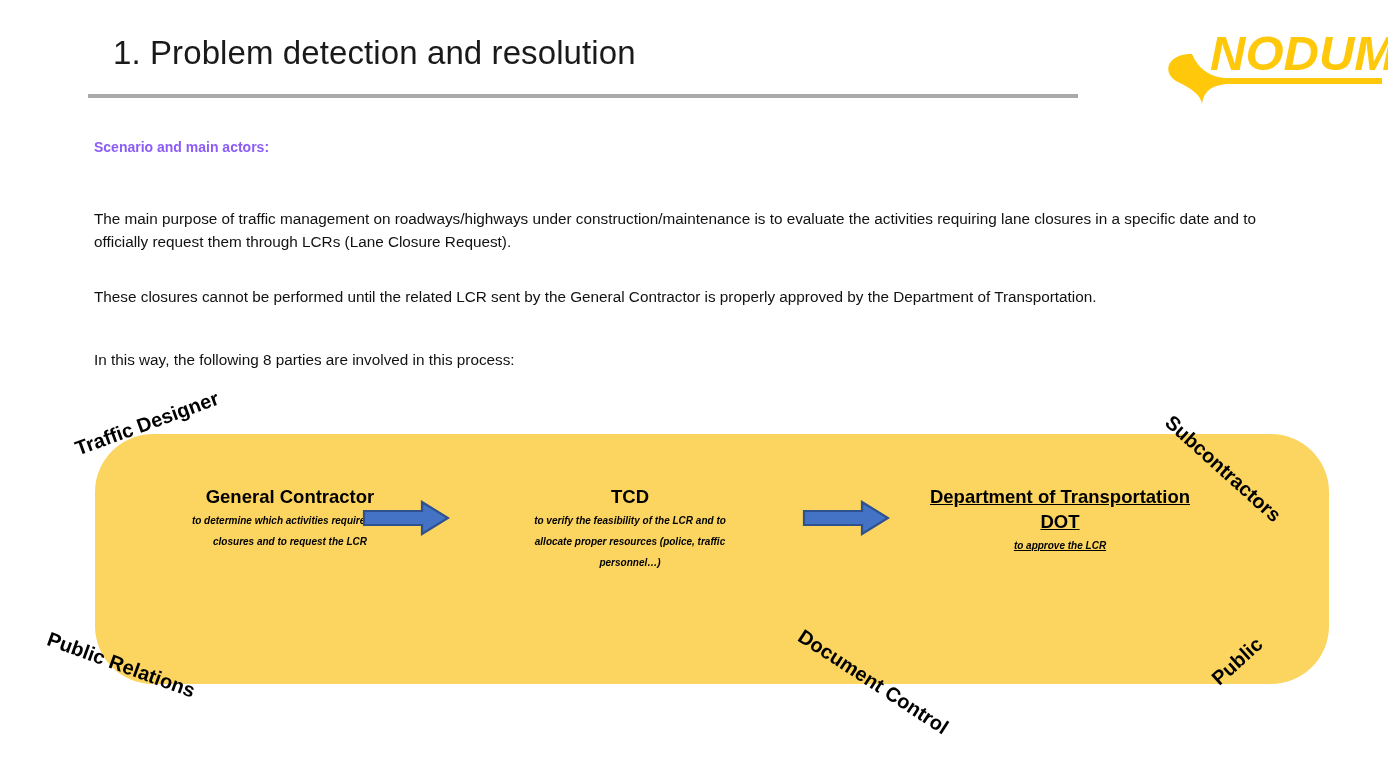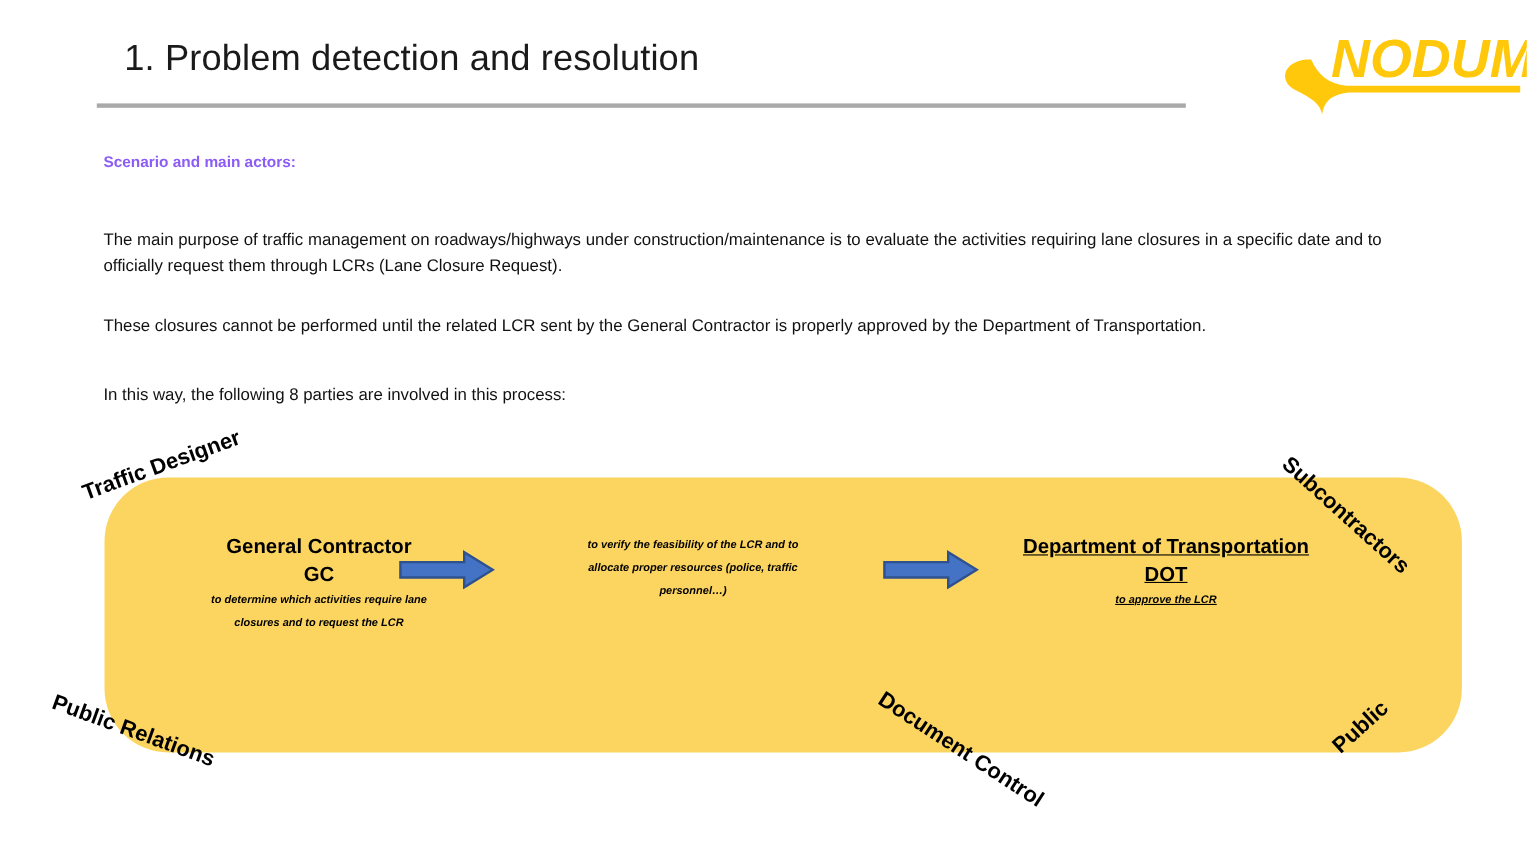--- a/index.html
+++ b/index.html
@@ -175,31 +175,31 @@
 <div class="para" id="para-1">The main purpose of traffic management on roadways/highways under construction/maintenance is to evaluate the activities requiring lane closures in a specific date and to officially request them through LCRs (Lane Closure Request).</div>
 
 <div class="para" id="para-2">These closures cannot be performed until the related LCR sent by the General Contractor is properly approved by the Department of Transportation.</div>
 
 <div class="para" id="para-3">In this way, the following 8 parties are involved in this process:</div>
 
 <div id="actor-band">
 
   <div class="actor" id="actor-gc">
     <div class="actor-name">General Contractor</div>
-    <div class="actor-abbr">GC</div>
     <div class="actor-desc">to determine which activities require lane closures and to request the LCR</div>
   </div>
 
   <div class="flow-arrow" id="arrow-1">
     <svg width="88" height="36" viewBox="0 0 88 36">
       <path d="M2 11 L 60 11 L 60 2 L 86 18 L 60 34 L 60 25 L 2 25 Z" fill="#4472C4" stroke="#2F528F" stroke-width="2.2"></path>
     </svg>
   </div>
 
   <div class="actor" id="actor-tcd">
+    <div class="actor-abbr">TCD</div>
     <div class="actor-desc">to verify the feasibility of the LCR and to allocate proper resources (police, traffic personnel…)</div>
   </div>
 
   <div class="flow-arrow" id="arrow-2">
     <svg width="88" height="36" viewBox="0 0 88 36">
       <path d="M2 11 L 60 11 L 60 2 L 86 18 L 60 34 L 60 25 L 2 25 Z" fill="#4472C4" stroke="#2F528F" stroke-width="2.2"></path>
     </svg>
   </div>
 
   <div class="actor" id="actor-dot">

